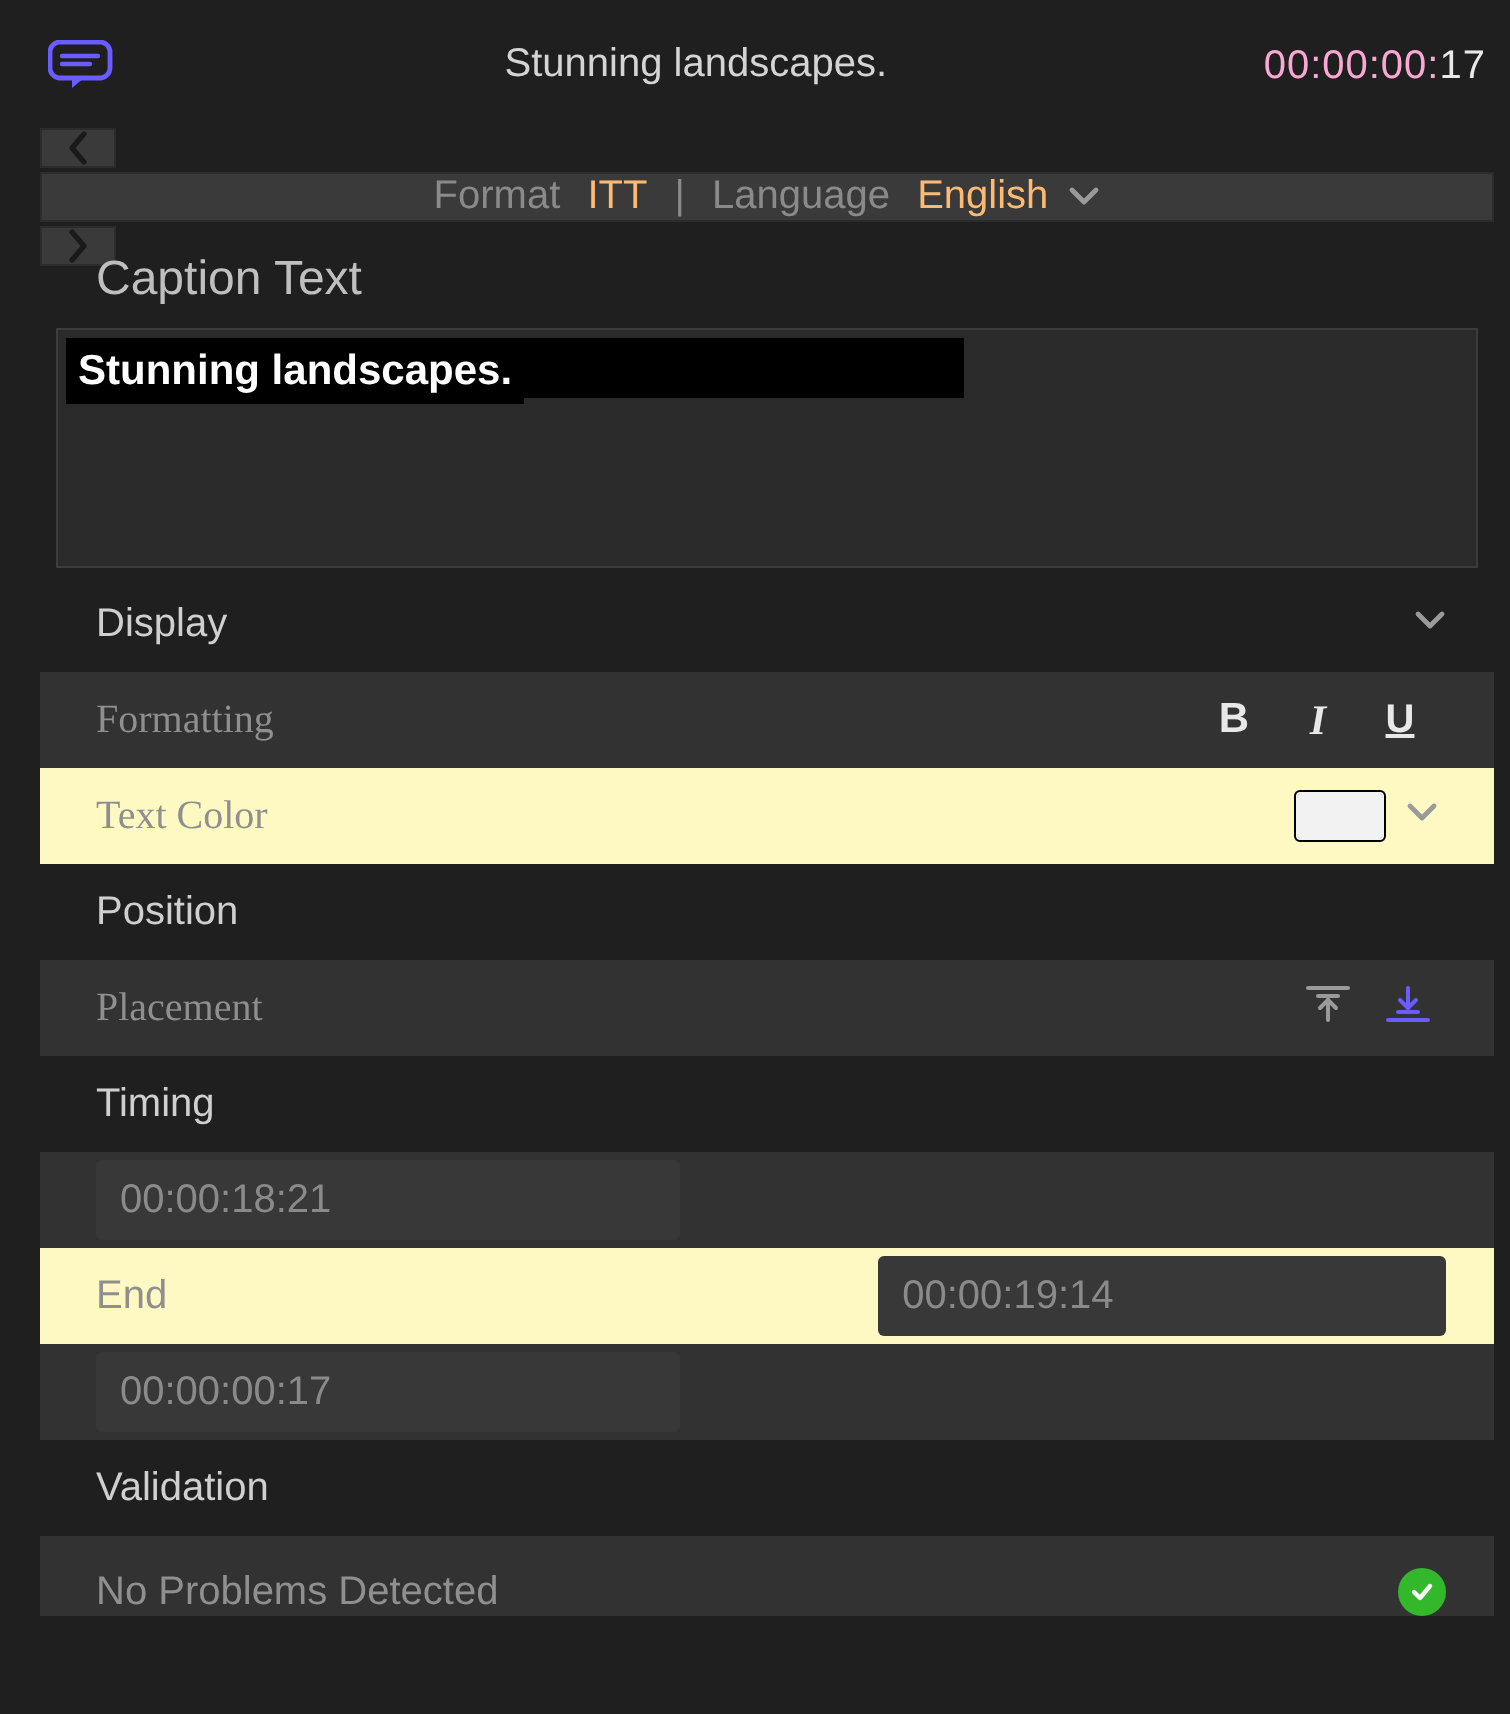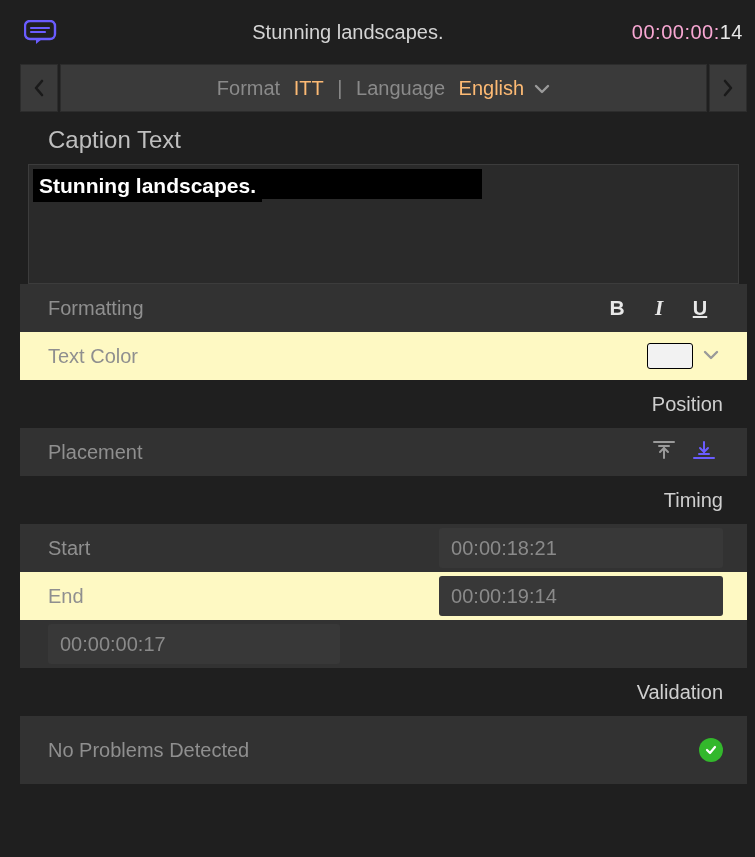--- a/index.html
+++ b/index.html
@@ -46,20 +46,21 @@
     }
     .timecode-grey { color: #f9a8d4; }
     .timecode-bright { color: #e8e8e8; }
 
     
     .navbar {
       display: flex;
       height: 48px;
       margin-top: 8px;
       gap: 2px;
+      flex-direction: column;
     }
     .nav-arrow {
       width: 38px;
       background: #3a3a3a;
       display: flex;
       align-items: center;
       justify-content: center;
       cursor: default;
       border: 1px solid #2c2c2c;
     }
@@ -113,20 +114,21 @@
     .row {
       display: flex;
       align-items: center;
       height: 48px;
       padding: 0 28px 0 28px;
     }
     .row-label {
       flex: 1;
       font-size: 20px;
       color: #8f8f8f;
+      font-family: Liberation Serif, serif;
     }
     .row-header {
       display: flex;
       align-items: center;
       height: 48px;
       padding: 0 24px 0 28px;
     }
     .row-header .label {
       flex: 1;
       font-size: 20px;
@@ -217,58 +219,58 @@
     }
     .timing-value {
       font-size: 20px;
       color: #8a8a8a;
       font-family: Liberation Sans, sans-serif;
       font-variant-numeric: tabular-nums;
     }
 
     .validation-row {
       display: flex;
-      align-items: center;
-      height: 68px;
+      align-items: flex-end;
+      height: 40px;
       padding: 0 24px 0 28px;
     }
     .validation-row .label {
       flex: 1;
       font-size: 20px;
       color: #8f8f8f;
     }
     .check-badge {
       width: 24px;
       height: 24px;
       border-radius: 12px;
       background: #33b82c;
       display: flex;
       align-items: center;
       justify-content: center;
     }
-    .tight { margin-top: 0; text-align: right; }
+    .tight { margin-top: 0; }
     svg { flex-shrink: 0; }
   </style>
 </head>
 <body>
 
 <div class="container">
 
   <div class="header">
     <div class="caption-indicator">
       <svg width="34" height="24" viewBox="0 0 34 24">
         <rect x="1" y="1" width="30" height="18" rx="5" ry="5" fill="none" stroke="#6a5cff" stroke-width="2.4"></rect>
         <line x1="7" y1="8" x2="25" y2="8" stroke="#6a5cff" stroke-width="2.2" stroke-linecap="round"></line>
         <line x1="7" y1="12" x2="21" y2="12" stroke="#6a5cff" stroke-width="2.2" stroke-linecap="round"></line>
         <path d="M12 19 L12 24 L18 19 Z" fill="#6a5cff"></path>
       </svg>
     </div>
     <div class="title">Stunning landscapes.</div>
     <div class="timecode-top">
-      <span class="timecode-grey">00:00:00:</span><span class="timecode-bright">14</span>
+      <span class="timecode-grey">00:00:00:</span><span class="timecode-bright">17</span>
     </div>
   </div>
 
   <div class="navbar">
     <div class="nav-arrow">
       <svg width="14" height="18" viewBox="0 0 14 18">
         <path d="M10 2 L4 9 L10 16" fill="none" stroke="#1a1a1a" stroke-width="2.6" stroke-linecap="round" stroke-linejoin="round"></path>
       </svg>
     </div>
     <div class="format-dropdown">
@@ -292,20 +294,28 @@
         <path d="M4 2 L10 9 L4 16" fill="none" stroke="#1a1a1a" stroke-width="2.6" stroke-linecap="round" stroke-linejoin="round"></path>
       </svg>
     </div>
   </div>
 
   <div class="section-label">Caption Text</div>
   <div class="caption-editor">
     <span class="caption-text">Stunning landscapes.</span><span class="caption-pad"></span>
   </div>
 
+  <div class="row-header" style="margin-top:4px;">
+    <div class="label">Display</div>
+    <div class="chev">
+      <svg width="16" height="12" viewBox="0 0 16 12">
+        <path d="M2 3 L8 9 L14 3" fill="none" stroke="#9a9a9a" stroke-width="2.4" stroke-linecap="round" stroke-linejoin="round"></path>
+      </svg>
+    </div>
+  </div>
 
   <div class="row row-lighter">
     <div class="row-label">Formatting</div>
     <div class="fmt-controls">
       <div class="fmt-b">B</div>
       <div class="fmt-i">I</div>
       <div class="fmt-u">U</div>
     </div>
   </div>
 
@@ -345,21 +355,20 @@
         </svg>
       </div>
     </div>
   </div>
 
   <div class="row-header tight">
     <div class="label">Timing</div>
   </div>
 
   <div class="timing-row row-lighter">
-    <div class="label">Start</div>
     <div class="timing-value-wrap">
       <span class="timing-value">00:00:18:21</span>
     </div>
   </div>
 
   <div class="timing-row row-darker">
     <div class="label">End</div>
     <div class="timing-value-wrap">
       <span class="timing-value">00:00:19:14</span>
     </div>

